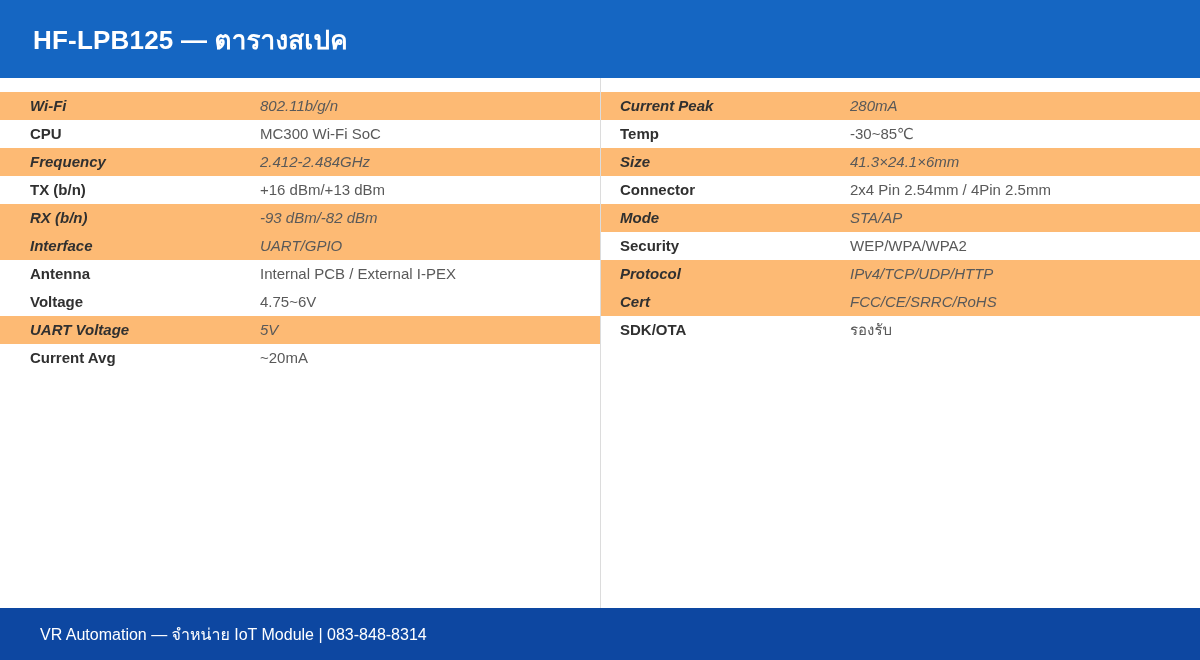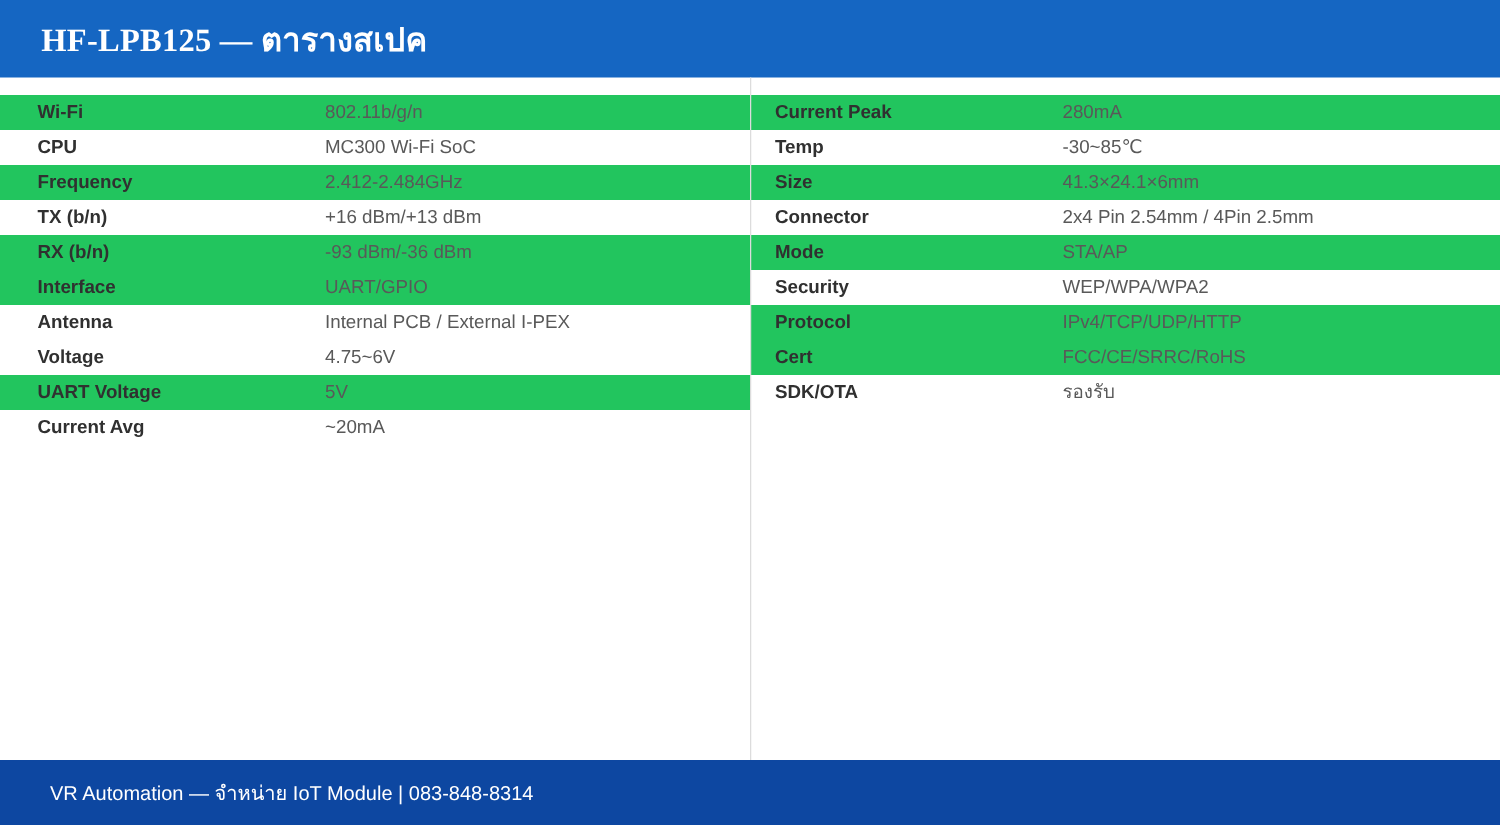--- a/index.html
+++ b/index.html
@@ -15,26 +15,25 @@
     width: 1200px;
     height: 660px;
     display: flex;
     flex-direction: column;
     position: relative;
   }
 
   
   .page-header {
     flex: none;
-    height: 62px;
+    height: 78px;
     background: #1566c2;
     display: flex;
     align-items: center;
     padding-left: 33px;
-    font-family: Liberation Serif, serif;
   }
   .page-title {
     margin: 0;
     color: #ffffff;
     font-size: 26px;
     font-weight: 700;
     letter-spacing: 0.2px;
   }
 
   
@@ -60,21 +59,21 @@
     display: flex;
     flex-direction: column;
   }
   .spec-row {
     height: 28px;
     display: flex;
     align-items: center;
     font-size: 15px;
     line-height: 28px;
   }
-  .spec-row.striped { background: #22c55e; }
+  .spec-row.striped { background: #fdba74; font-style: italic; }
   .col-left  .spec-row { padding-left: 30px; }
   .col-right .spec-row { padding-left: 20px; align-items: center; }
   .spec-label {
     flex: none;
     width: 230px;
     font-weight: 700;
     color: #303030;
   }
   .spec-value {
     color: #595959;
@@ -114,21 +113,21 @@
         <div class="spec-row striped">
           <span class="spec-label">Frequency</span>
           <span class="spec-value">2.412-2.484GHz</span>
         </div>
         <div class="spec-row">
           <span class="spec-label">TX (b/n)</span>
           <span class="spec-value">+16 dBm/+13 dBm</span>
         </div>
         <div class="spec-row striped">
           <span class="spec-label">RX (b/n)</span>
-          <span class="spec-value">-93 dBm/-36 dBm</span>
+          <span class="spec-value">-93 dBm/-82 dBm</span>
         </div>
         <div class="spec-row striped">
           <span class="spec-label">Interface</span>
           <span class="spec-value">UART/GPIO</span>
         </div>
         <div class="spec-row">
           <span class="spec-label">Antenna</span>
           <span class="spec-value">Internal PCB / External I-PEX</span>
         </div>
         <div class="spec-row">

